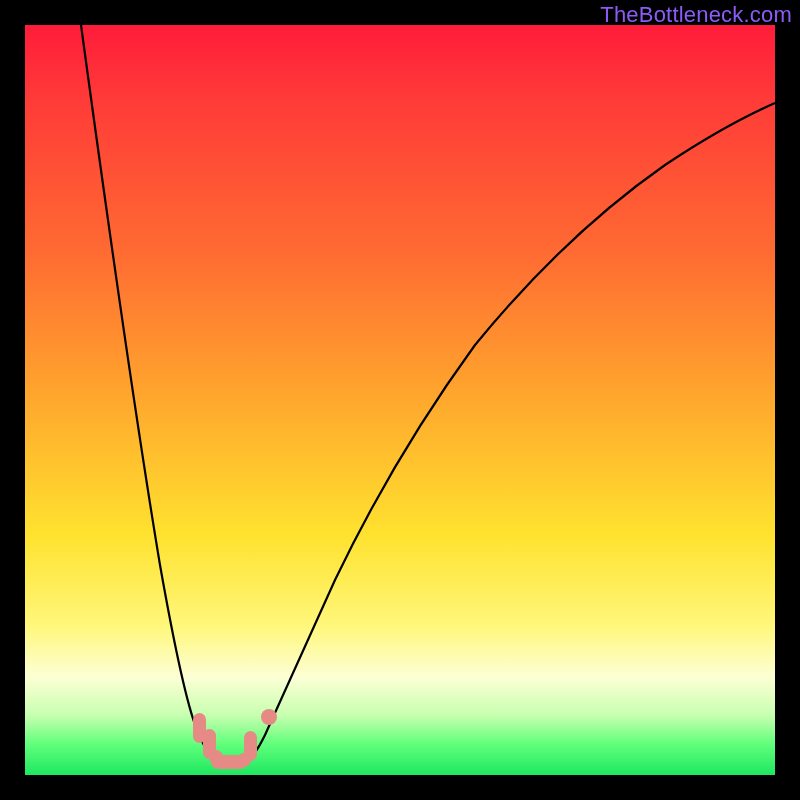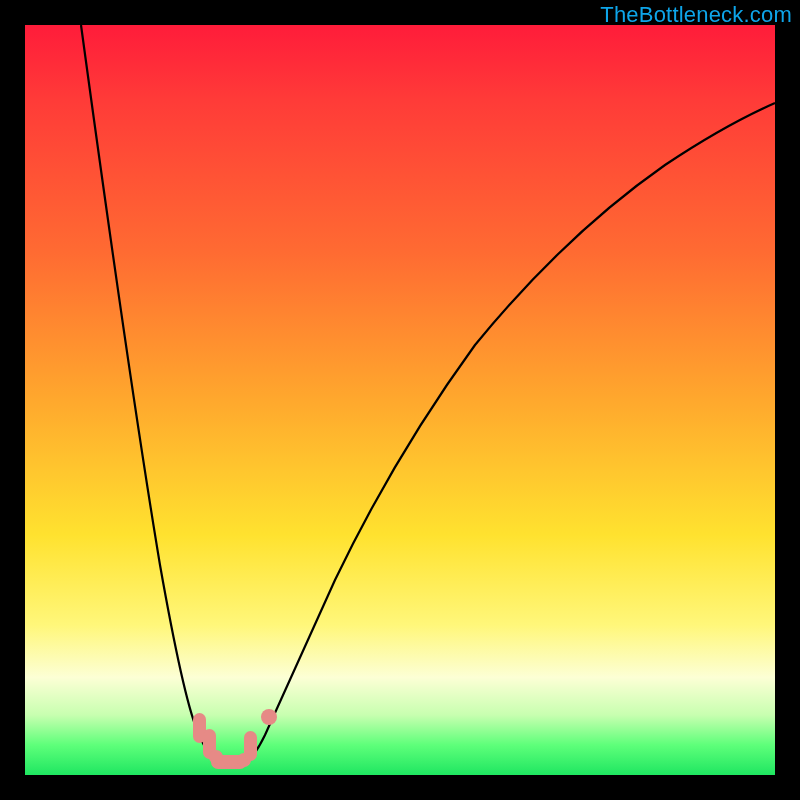--- a/index.html
+++ b/index.html
@@ -37,21 +37,21 @@
       #fcffd5 87%,
       #c8ffb0 92%,
       #5eff7a 96%,
       #1fe661 100%
     );
   }
   .watermark {
     position: absolute;
     top: 2px;
     right: 8px;
-    color: #0ea5e9;
+    color: #8b5cf6;
     font-size: 22px;
     font-weight: 400;
     letter-spacing: 0.2px;
     user-select: none;
   }
   svg.curve {
     position: absolute;
     left: 0;
     top: 0;
     width: 750px;

